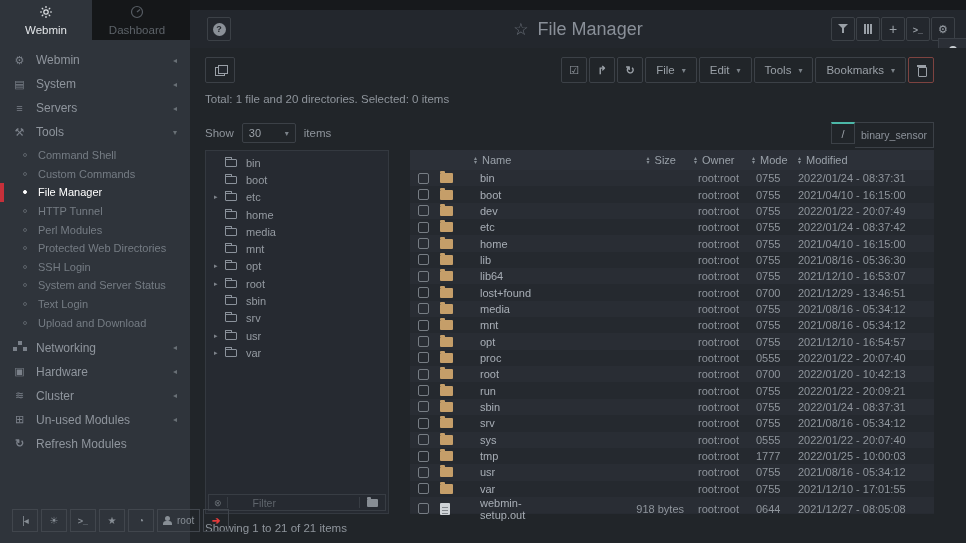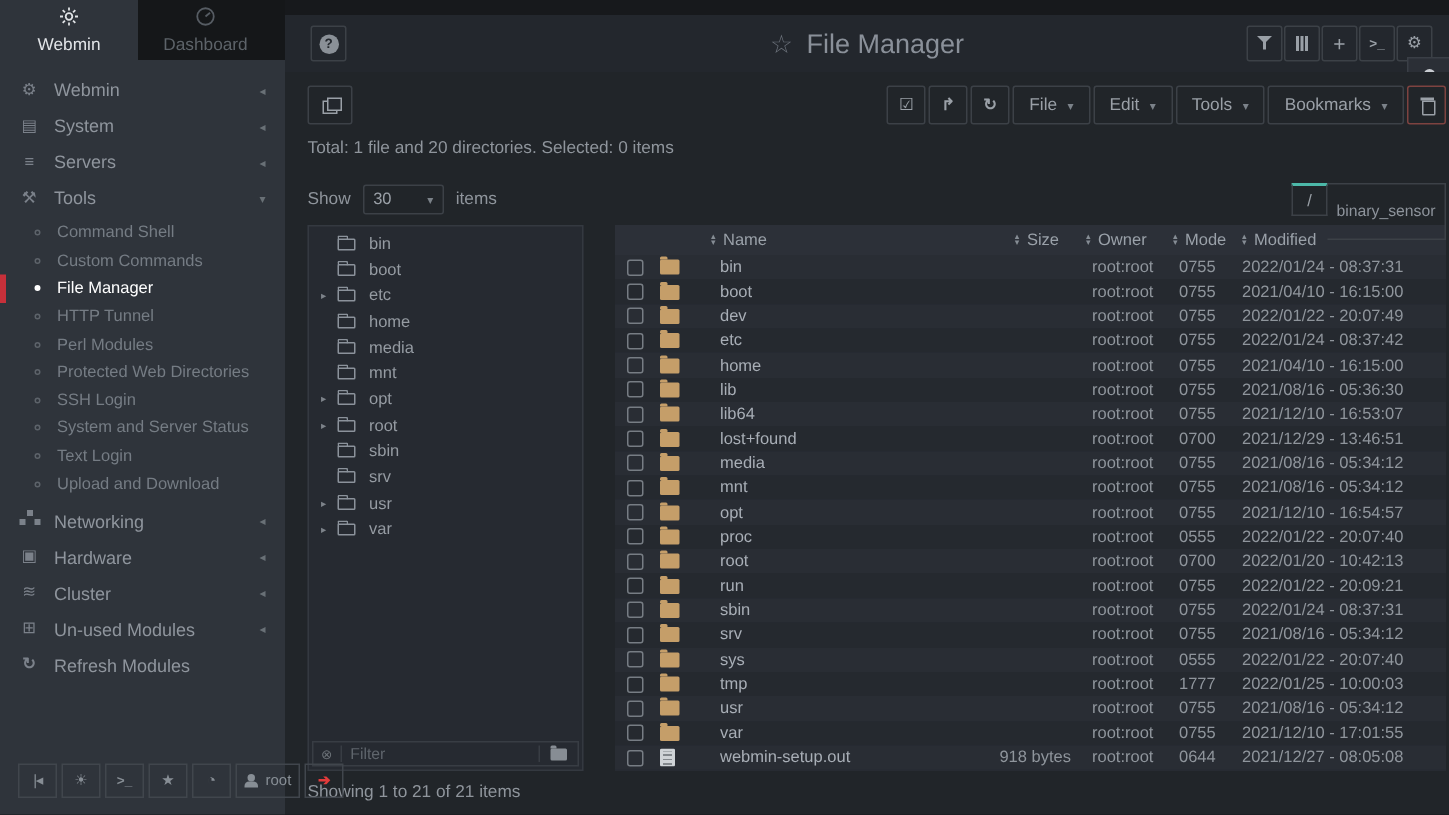--- a/index.html
+++ b/index.html
@@ -90,21 +90,21 @@
   .hdr-title { position:absolute; left:0; right:0; top:0; height:38px; display:flex; align-items:center;
                justify-content:center; gap:9px; pointer-events:none; }
   .hdr-star { font-size:17px; color:#6a7079; pointer-events:auto; cursor:pointer; }
   .hdr-text { font-size:18px; color:#8a9099; }
   .hdr-btns { position:absolute; right:11px; top:7px; display:flex; gap:1px; }
   .hdr-btn { width:24px; height:24px; border:1px solid #3c4147; border-radius:2px; display:flex;
              align-items:center; justify-content:center; color:#9aa0a7; font-size:11px; cursor:pointer; }
   .bell-tab { position:absolute; top:38px; right:0; width:28px; height:25px; background:#2b2f36;
               border:1px solid #3a3f46; border-right:0; display:flex; align-items:center; justify-content:center; cursor:pointer; }
 
-  .content { position:absolute; top:48px; left:0; right:0; bottom:0; background:#212529; padding:0 2px 0 15px; }
+  .content { position:absolute; top:48px; left:0; right:0; bottom:0; background:#212529; padding:0 32px 0 15px; }
 
   .tool-row { margin-top:9px; display:flex; justify-content:space-between; align-items:flex-start; }
   .tool-btn { width:30px; height:26px; border:1px solid #3c4147; border-radius:2px; display:flex;
               align-items:center; justify-content:center; color:#9aa0a7; cursor:pointer; background:transparent; }
   .tool-right { display:flex; gap:2px; }
   .tbtn { height:26px; min-width:26px; border:1px solid #3c4147; border-radius:2px; display:flex;
           align-items:center; justify-content:center; color:#9aa0a7; font-size:11px; cursor:pointer; }
   .tbtn.menu { padding:0 10px; gap:7px; font-size:11.5px; }
   .tbtn.menu .caret { font-size:8px; color:#7b8289; }
   .tbtn.trash-btn { border-color:#7e4340; }
@@ -113,38 +113,38 @@
 
   .show-row { margin-top:17px; height:22px; display:flex; align-items:center; position:relative;
               font-size:11.5px; color:#8f959c; }
   .show-sel { width:54px; height:20px; border:1px solid #3c4147; border-radius:2px; margin:0 8px;
               display:flex; align-items:center; justify-content:space-between; padding:0 6px;
               color:#9aa0a7; font-size:11px; cursor:pointer; }
   .show-sel .caret { font-size:8px; color:#7b8289; }
   .path-box { position:absolute; right:0; top:0; display:flex; }
   .root-btn { width:24px; height:22px; border:1px solid #3c4147; border-top:2px solid #4cb8a8;
               display:flex; align-items:center; justify-content:center; color:#9aa0a7; font-size:11px; cursor:pointer; }
-  .path-input { width:79px; height:38px; border:1px solid #3c4147; border-left:0; background:transparent;
+  .path-input { width:79px; height:26px; border:1px solid #3c4147; border-left:0; background:transparent;
                 color:#8d939b; font-size:10.5px; text-align:center; font-family:inherit; outline:none; }
 
   .panels { margin-top:6px; display:flex; gap:21px; height:364px; }
   .tree-panel { width:184px; background:#262a31; border:1px solid #343940; display:flex; flex-direction:column;
                 padding-top:3px; }
   .trow { height:17.3px; display:flex; align-items:center; padding-left:8px; cursor:pointer; }
   .tarrow { width:11px; font-size:7px; color:#7d838a; }
   .tarrow::before { content:"\25B8"; }
   .fold { width:12px; height:8px; border:1px solid #8b929b; border-radius:1px; position:relative; margin-right:9px; flex:0 0 auto; }
   .fold::before { content:""; position:absolute; left:-1px; top:-3px; width:5px; height:2px;
                   border:1px solid #8b929b; border-bottom:0; border-radius:1px 1px 0 0; }
   .tname { font-size:11px; color:#959ba2; }
   .filter-bar { margin:auto 2px 2px 2px; height:17px; border:1px solid #383d44; display:flex;
                 align-items:center; font-size:10.5px; color:#5f656c; }
   .filter-x { padding:0 5px; font-size:9px; color:#6c7278; cursor:pointer; }
   .fdiv { width:1px; height:11px; background:#383d44; }
-  .filter-ph { padding:0 6px; flex:1; }
+  .filter-ph { padding:0 6px; flex:1;margin-left:19px; }
   .filter-fold { padding:0 7px; display:flex; align-items:center; cursor:pointer; }
   .gfold { width:11px; height:8px; background:#878d94; border-radius:1px; position:relative; }
   .gfold::before { content:""; position:absolute; left:0; top:-2px; width:4px; height:2px; background:#878d94; border-radius:1px 1px 0 0; }
 
   .table-panel { flex:1; background:#272b32; display:flex; flex-direction:column; }
   .thead { height:20px; display:grid; grid-template-columns:26px 34px 1fr 140px 58px 46px 140px;
            align-items:center; background:#2c3038; color:#9aa1a9; font-size:11px; }
   .hcell { display:flex; align-items:center; gap:5px; padding-left:4px; cursor:pointer; }
   .hcell.right { justify-content:flex-end; padding-right:14px; }
   .sort { display:inline-flex; flex-direction:column; font-size:6px; line-height:4px; color:#858c94; }

